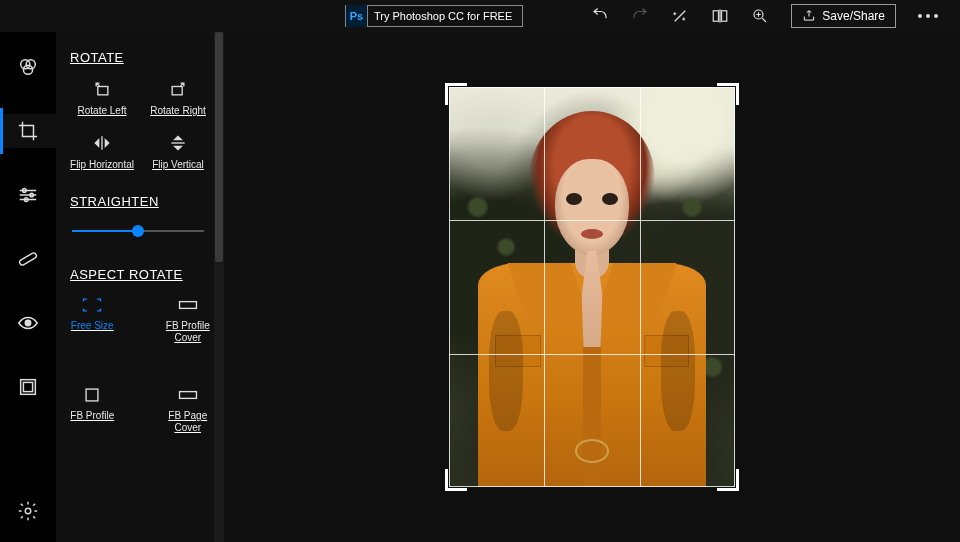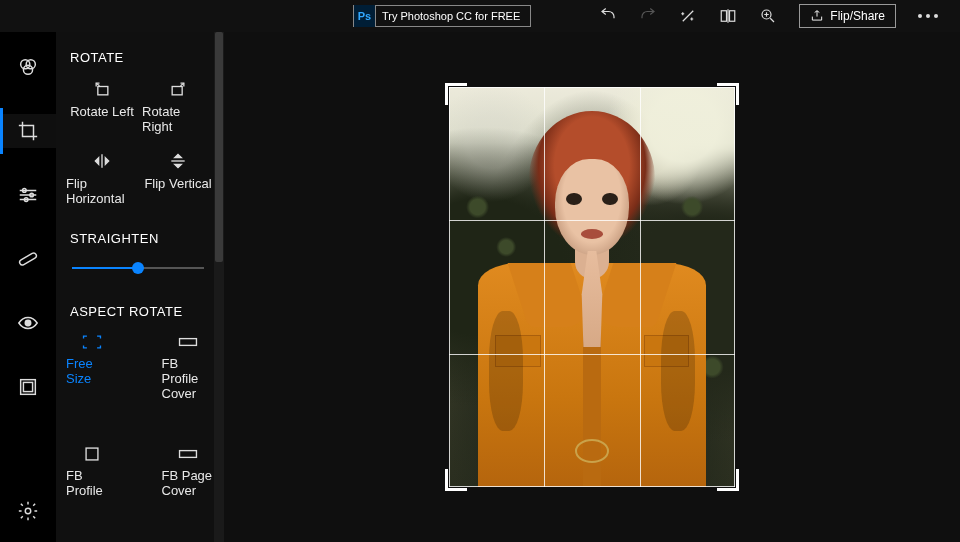--- a/index.html
+++ b/index.html
@@ -24,29 +24,29 @@
 
   
   .rail { width:56px; background:#000; display:flex; flex-direction:column; align-items:center; padding-top:18px; gap:30px; }
   .rail .rail-btn { width:56px; height:34px; display:flex; align-items:center; justify-content:center; cursor:pointer; position:relative; }
   .rail .rail-btn.active::before { content:""; position:absolute; left:0; top:-6px; bottom:-6px; width:3px; background:#0a84ff; }
   .rail .rail-btn.active { background:#0f0f0f; }
   .rail .rail-btn svg { width:22px; height:22px; stroke:#ddd; fill:none; stroke-width:1.6; }
   .rail .rail-bottom { margin-top:auto; margin-bottom:14px; }
 
   
-  .panel { width:168px; background:#101010; position:relative; overflow:hidden; }
+  .panel { width:168px; background:#101010; position:relative; overflow:hidden;text-decoration:underline; }
   .panel .scroll-track { position:absolute; right:0; top:0; width:10px; height:100%; background:#1a1a1a; }
   .panel .scroll-thumb { position:absolute; right:1px; top:0; width:8px; height:230px; background:#3a3a3a; border-radius:2px; }
   .panel .inner { padding:18px 0 0 10px; width:158px; }
   .section-title { font-size:13px; letter-spacing:0.5px; margin-bottom:14px; padding-left:4px; }
   .grid2 { display:grid; grid-template-columns:1fr 1fr; row-gap:16px; column-gap:4px; margin-bottom:24px; }
   .ctl { display:flex; flex-direction:column; align-items:center; gap:6px; cursor:pointer; }
   .ctl svg { width:20px; height:20px; stroke:#ddd; fill:none; stroke-width:1.6; }
-  .ctl .lbl { font-size:13px; color:#e8e8e8; text-align:left; line-height:1.15; }
+  .ctl .lbl { font-size:10px; color:#e8e8e8; text-align:center; line-height:1.15; }
   .ctl.active svg { stroke:#0a84ff; }
   .ctl.active .lbl { color:#0a84ff; }
   .slider-wrap { padding:0 10px 0 6px; margin-bottom:28px; }
   .slider { position:relative; height:16px; }
   .slider .track { position:absolute; top:7px; left:0; right:0; height:2px; background:#555; }
   .slider .track-fill { position:absolute; top:7px; left:0; height:2px; background:#0a84ff; }
   .slider .thumb { position:absolute; top:2px; width:12px; height:12px; border-radius:50%; background:#0a84ff; transform:translateX(-50%); }
   .aspect-grid { display:grid; grid-template-columns:1fr 1fr; row-gap:18px; column-gap:4px;gap:43px; }
   .aspect-grid .ctl svg { width:22px; height:18px; }
 
@@ -142,21 +142,21 @@
         <path d="M20 20l-5-5"></path>
         <path d="M10 7v6M7 10h6"></path>
       </svg>
   </div>
   <div class="save">
     <svg viewBox="0 0 24 24">
         <path d="M12 3v10"></path>
         <path d="M8 6l4-3 4 3"></path>
         <path d="M4 13v6h16v-6"></path>
       </svg>
-    <span>Flip/Share</span>
+    <span>Save/Share</span>
   </div>
   <div class="dots">
     <span></span>
       <span></span>
       <span></span>
   </div>
 </div>
 
 <div class="main">
 

